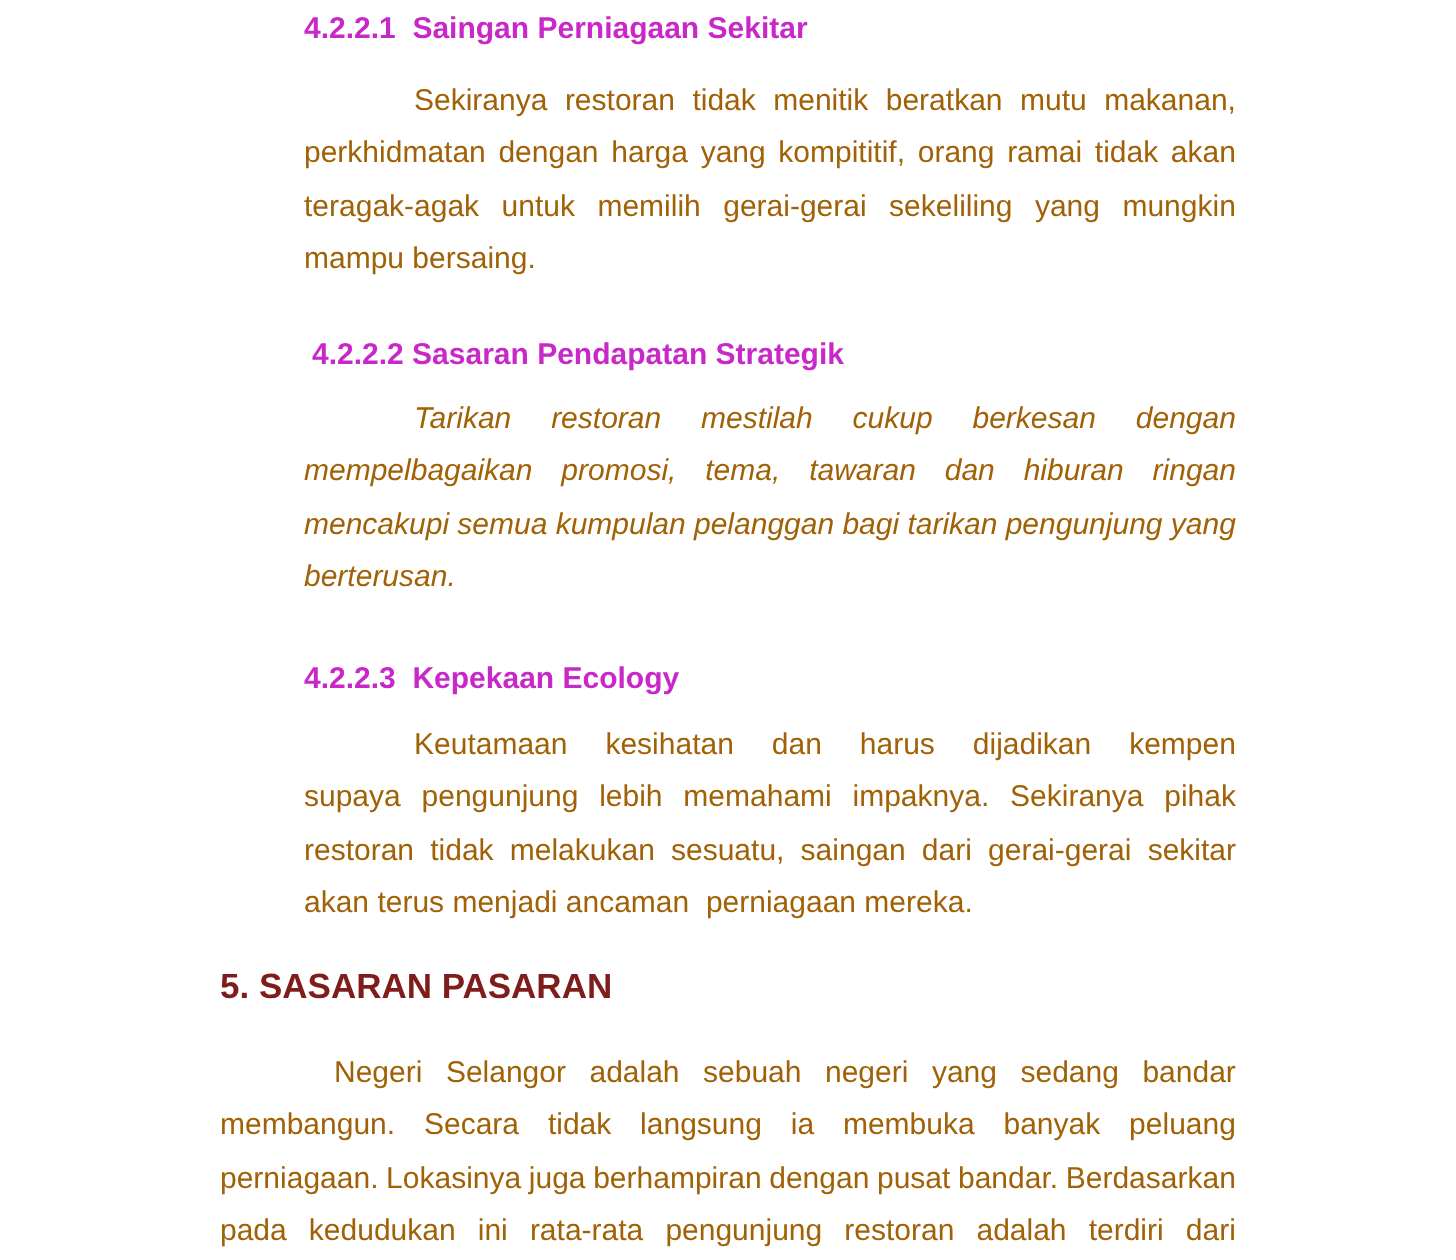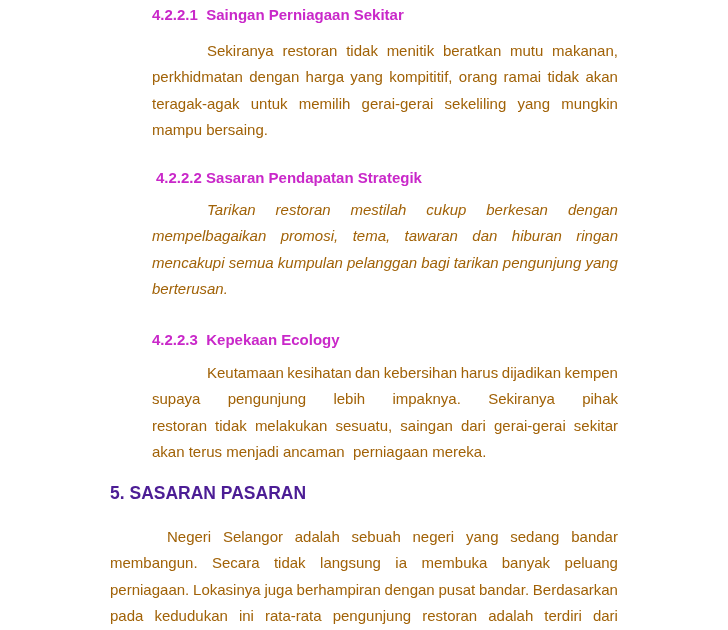--- a/index.html
+++ b/index.html
@@ -22,21 +22,21 @@
     font-weight: bold;
     line-height: 18px;
     color: #c928c9;
     white-space: pre;
   }
   .chapter-heading {
     position: absolute;
     font-size: 17.5px;
     font-weight: bold;
     line-height: 20px;
-    color: #4c1d95;
+    color: #7f1d1d;
     white-space: pre;
   }
   .para {
     position: absolute;
     font-size: 15px;
     line-height: 26.4px;
     color: #a16207;
   }
   .para .line {
     height: 26.4px;
@@ -82,22 +82,22 @@
   <div id="p-422" class="para">
     <div class="line indent-sub" data-justify="true"><span>Tarikan</span><span>restoran</span><span>mestilah</span><span>cukup</span><span>berkesan</span><span>dengan</span></div>
     <div class="line" data-justify="true"><span>mempelbagaikan</span><span>promosi,</span><span>tema,</span><span>tawaran</span><span>dan</span><span>hiburan</span><span>ringan</span></div>
     <div class="line" data-justify="true"><span>mencakupi</span><span>semua</span><span>kumpulan</span><span>pelanggan</span><span>bagi</span><span>tarikan</span><span>pengunjung</span><span>yang</span></div>
     <div class="line" data-justify="false">berterusan.</div>
   </div>
 
   <div id="h-423" class="sub-heading">4.2.2.3  Kepekaan Ecology</div>
 
   <div id="p-423" class="para">
-    <div class="line indent-sub" data-justify="true"><span>Keutamaan</span><span>kesihatan</span><span>dan</span><span>kebersihan</span><span>harus</span><span>dijadikan</span><span>kempen</span></div>
-    <div class="line" data-justify="true"><span>supaya</span><span>pengunjung</span><span>lebih</span><span>impaknya.</span><span>Sekiranya</span><span>pihak</span></div>
+    <div class="line indent-sub" data-justify="true"><span>Keutamaan</span><span>kesihatan</span><span>dan</span><span>harus</span><span>dijadikan</span><span>kempen</span></div>
+    <div class="line" data-justify="true"><span>supaya</span><span>pengunjung</span><span>lebih</span><span>memahami</span><span>impaknya.</span><span>Sekiranya</span><span>pihak</span></div>
     <div class="line" data-justify="true"><span>restoran</span><span>tidak</span><span>melakukan</span><span>sesuatu,</span><span>saingan</span><span>dari</span><span>gerai-gerai</span><span>sekitar</span></div>
     <div class="line" data-justify="false">akan terus menjadi ancaman  perniagaan mereka.</div>
   </div>
 
   <div id="h-5" class="chapter-heading">5. SASARAN PASARAN</div>
 
   <div id="p-5" class="para">
     <div class="line indent-chap" data-justify="true"><span>Negeri</span><span>Selangor</span><span>adalah</span><span>sebuah</span><span>negeri</span><span>yang</span><span>sedang</span><span>bandar</span></div>
     <div class="line" data-justify="true"><span>membangun.</span><span>Secara</span><span>tidak</span><span>langsung</span><span>ia</span><span>membuka</span><span>banyak</span><span>peluang</span></div>
     <div class="line" data-justify="true"><span>perniagaan.</span><span>Lokasinya</span><span>juga</span><span>berhampiran</span><span>dengan</span><span>pusat</span><span>bandar.</span><span>Berdasarkan</span></div>

